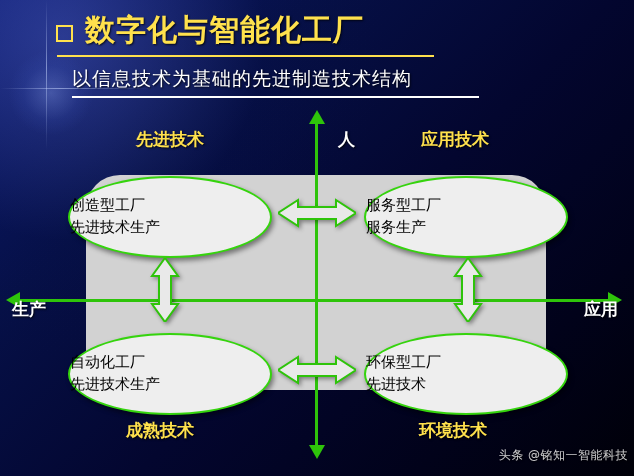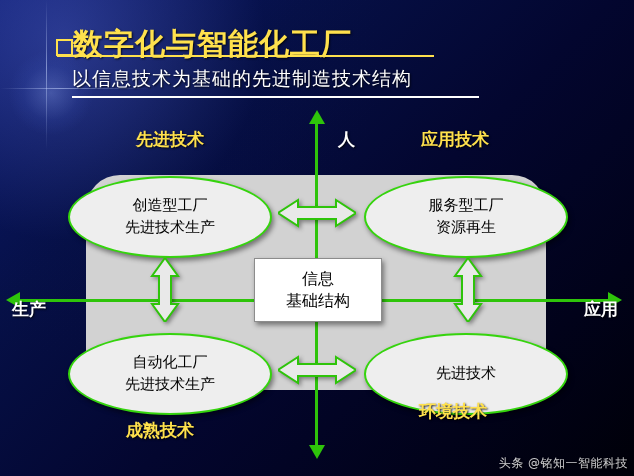--- a/index.html
+++ b/index.html
@@ -42,23 +42,24 @@
     width: 86px;
     height: 86px;
     border-radius: 50%;
     background: radial-gradient(circle, rgba(150,175,255,0.30) 0%, rgba(80,110,220,0.10) 45%, rgba(0,0,0,0) 70%);
   }
 
   
   .title-row {
     position: absolute;
     left: 56px;
-    top: 24px;
+    top: 10px;
     display: flex;
     align-items: center;
+    gap: 12px;
     justify-content: flex-end;
   }
   .title-bullet {
     width: 17px;
     height: 17px;
     border: 2px solid #ffe14d;
     box-sizing: border-box;
     margin-top: 6px;
   }
   .title-text {
@@ -153,21 +154,21 @@
   }
 
   
   .ellipse {
     position: absolute;
     border: 2px solid #35d40d;
     border-radius: 50%;
     background: #eeeeee;
     display: flex;
     flex-direction: column;
-    align-items: center;
+    align-items: flex-start;
     justify-content: center;
     color: #000;
     font-size: 15px;
     line-height: 1.45;
     box-shadow: 2px 3px 5px rgba(0,0,0,0.45);
   }
   .ellipse span { white-space: nowrap; }
   #ell-tl { left: 68px;  top: 176px; width: 200px; height: 78px; }
   #ell-tr { left: 364px; top: 176px; width: 200px; height: 78px; }
   #ell-bl { left: 68px;  top: 333px; width: 200px; height: 78px; }
@@ -208,31 +209,31 @@
     font-size: 17px;
     font-weight: bold;
     text-shadow: 1px 1px 2px rgba(0,0,0,0.85);
     white-space: nowrap;
   }
   .lbl-yellow { color: #ffe14d; }
   .lbl-white  { color: #ffffff; }
   #lbl-adv   { left: 136px; top: 128px; }
   #lbl-app   { left: 421px; top: 128px; }
   #lbl-mat   { left: 126px; top: 419px; }
-  #lbl-env   { left: 419px; top: 400px; text-align: right; }
+  #lbl-env   { left: 419px; top: 419px; text-align: right; }
   #lbl-human { left: 338px; top: 128px; }
   #lbl-machine { left: 333px; top: 444px; margin-top: 36px; }
   #lbl-prod  { left: 12px;  top: 298px; text-align: right; }
   #lbl-use   { left: 584px; top: 298px; }
 
   
   .watermark {
     position: absolute;
     right: 6px;
-    bottom: 4px;
+    bottom: 12px;
     color: rgba(255,255,255,0.80);
     font-size: 12px;
     letter-spacing: 0.5px;
     text-shadow: 1px 1px 2px rgba(0,0,0,0.9);
     text-align: center;
   }
 </style>
 </head>
 <body>
 
@@ -258,34 +259,31 @@
   <div class="axis-arrow arrow-down"></div>
   <div class="axis-arrow arrow-right"></div>
   <div class="axis-arrow arrow-left"></div>
 
   <div class="ellipse" id="ell-tl">
     <span>创造型工厂</span>
     <span>先进技术生产</span>
   </div>
   <div class="ellipse" id="ell-tr">
     <span>服务型工厂</span>
-    <span>资源再生</span>
+    <span>服务生产</span>
   </div>
   <div class="ellipse" id="ell-bl">
     <span>自动化工厂</span>
     <span>先进技术生产</span>
   </div>
   <div class="ellipse" id="ell-br">
+    <span>环保型工厂</span>
     <span>先进技术</span>
   </div>
 
-  <div class="center-box">
-    <span>信息</span>
-    <span>基础结构</span>
-  </div>
 
   <svg class="blockarrow" id="ba-top" width="78" height="30" viewBox="0 0 78 30">
     <polygon points="0,15 20,2 20,9 58,9 58,2 78,15 58,28 58,21 20,21 20,28" fill="#e9e9e9" stroke="#2ec40a" stroke-width="2"></polygon>
   </svg>
   <svg class="blockarrow" id="ba-bottom" width="78" height="30" viewBox="0 0 78 30">
     <polygon points="0,15 20,2 20,9 58,9 58,2 78,15 58,28 58,21 20,21 20,28" fill="#e9e9e9" stroke="#2ec40a" stroke-width="2"></polygon>
   </svg>
   <svg class="blockarrow" id="ba-left" width="30" height="64" viewBox="0 0 30 64">
     <polygon points="15,0 28,18 21,18 21,46 28,46 15,64 2,46 9,46 9,18 2,18" fill="#e9e9e9" stroke="#2ec40a" stroke-width="2"></polygon>
   </svg>

